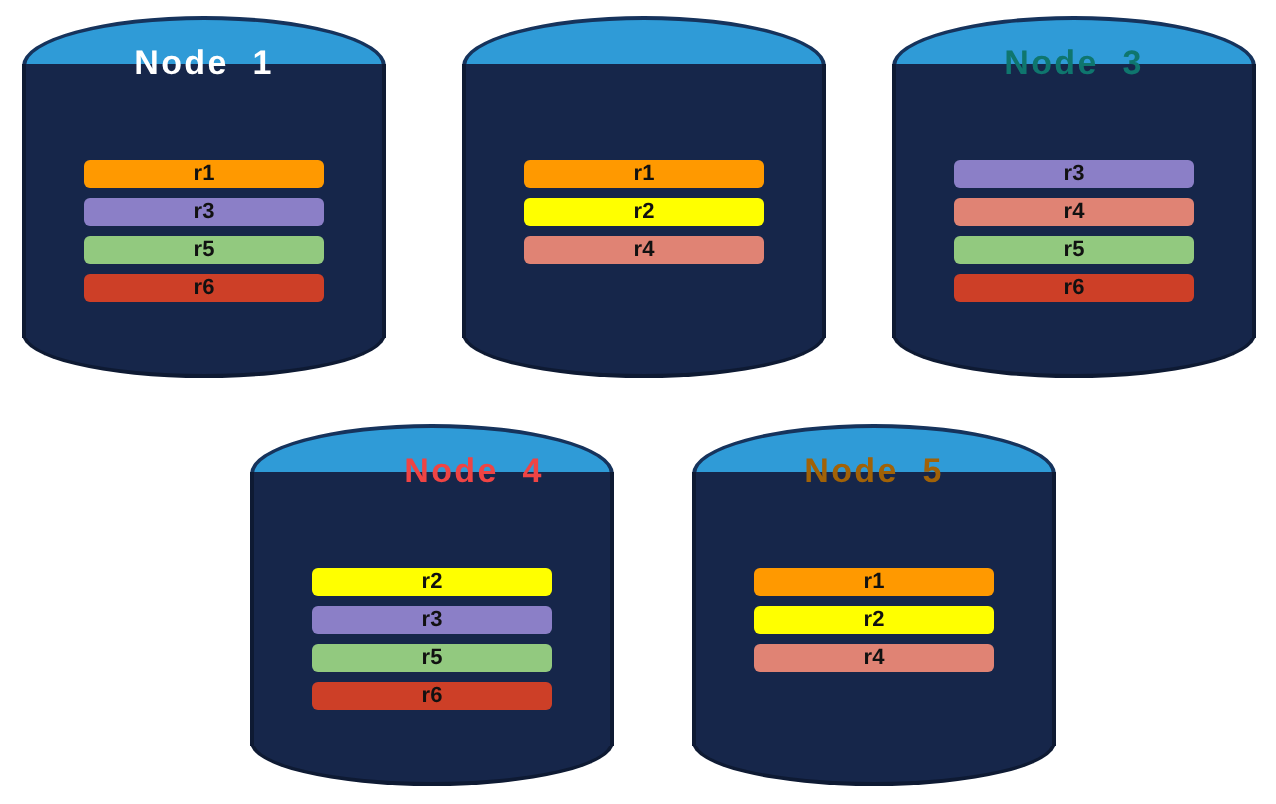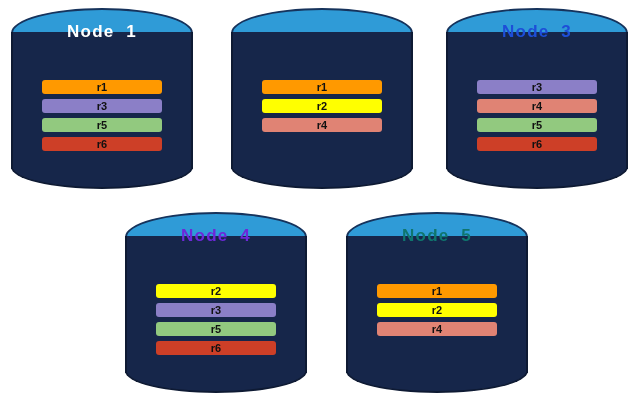--- a/index.html
+++ b/index.html
@@ -120,44 +120,44 @@
       <div class="records">
         <div class="record" style="background: rgb(255, 153, 0); color: rgb(17, 17, 17);">r1</div>
         <div class="record" style="background: rgb(255, 255, 0); color: rgb(17, 17, 17);">r2</div>
         <div class="record" style="background: rgb(224, 131, 116); color: rgb(17, 17, 17);">r4</div>
       </div>
     </div>
     <div class="node" style="left: 446px; top: 8px;">
       <div class="cyl-top" style="background: rgb(47, 155, 215); border-color: rgb(22, 51, 92);"></div>
       <div class="cyl-bottom" style="background: rgb(22, 38, 74); border-color: rgb(14, 26, 51);"></div>
       <div class="cyl-body" style="background: rgb(22, 38, 74); border-left-color: rgb(14, 26, 51); border-right-color: rgb(14, 26, 51);"></div>
-      <div class="node-title" style="color: #1d4ed8;">Node  3</div>
+      <div class="node-title" style="color: #0f766e;">Node  3</div>
       <div class="records">
         <div class="record" style="background: rgb(139, 127, 199); color: rgb(17, 17, 17);">r3</div>
         <div class="record" style="background: rgb(224, 131, 116); color: rgb(17, 17, 17);">r4</div>
         <div class="record" style="background: rgb(146, 201, 127); color: rgb(17, 17, 17);">r5</div>
         <div class="record" style="background: rgb(205, 63, 39); color: rgb(17, 17, 17);">r6</div>
       </div>
     </div>
     <div class="node" style="left: 125px; top: 212px;">
       <div class="cyl-top" style="background: rgb(47, 155, 215); border-color: rgb(22, 51, 92);"></div>
       <div class="cyl-bottom" style="background: rgb(22, 38, 74); border-color: rgb(14, 26, 51);"></div>
       <div class="cyl-body" style="background: rgb(22, 38, 74); border-left-color: rgb(14, 26, 51); border-right-color: rgb(14, 26, 51);"></div>
-      <div class="node-title" style="color: #6d28d9;">Node  4</div>
+      <div class="node-title" style="color: #ef4444; margin-left: 21px;">Node  4</div>
       <div class="records">
         <div class="record" style="background: rgb(255, 255, 0); color: rgb(17, 17, 17);">r2</div>
         <div class="record" style="background: rgb(139, 127, 199); color: rgb(17, 17, 17);">r3</div>
         <div class="record" style="background: rgb(146, 201, 127); color: rgb(17, 17, 17);">r5</div>
         <div class="record" style="background: rgb(205, 63, 39); color: rgb(17, 17, 17);">r6</div>
       </div>
     </div>
     <div class="node" style="left: 346px; top: 212px;">
       <div class="cyl-top" style="background: rgb(47, 155, 215); border-color: rgb(22, 51, 92);"></div>
       <div class="cyl-bottom" style="background: rgb(22, 38, 74); border-color: rgb(14, 26, 51);"></div>
       <div class="cyl-body" style="background: rgb(22, 38, 74); border-left-color: rgb(14, 26, 51); border-right-color: rgb(14, 26, 51);"></div>
-      <div class="node-title" style="color: #0f766e;">Node  5</div>
+      <div class="node-title" style="color: #a16207;">Node  5</div>
       <div class="records">
         <div class="record" style="background: rgb(255, 153, 0); color: rgb(17, 17, 17);">r1</div>
         <div class="record" style="background: rgb(255, 255, 0); color: rgb(17, 17, 17);">r2</div>
         <div class="record" style="background: rgb(224, 131, 116); color: rgb(17, 17, 17);">r4</div>
       </div>
     </div>
   </div>
 
 </body></html>

